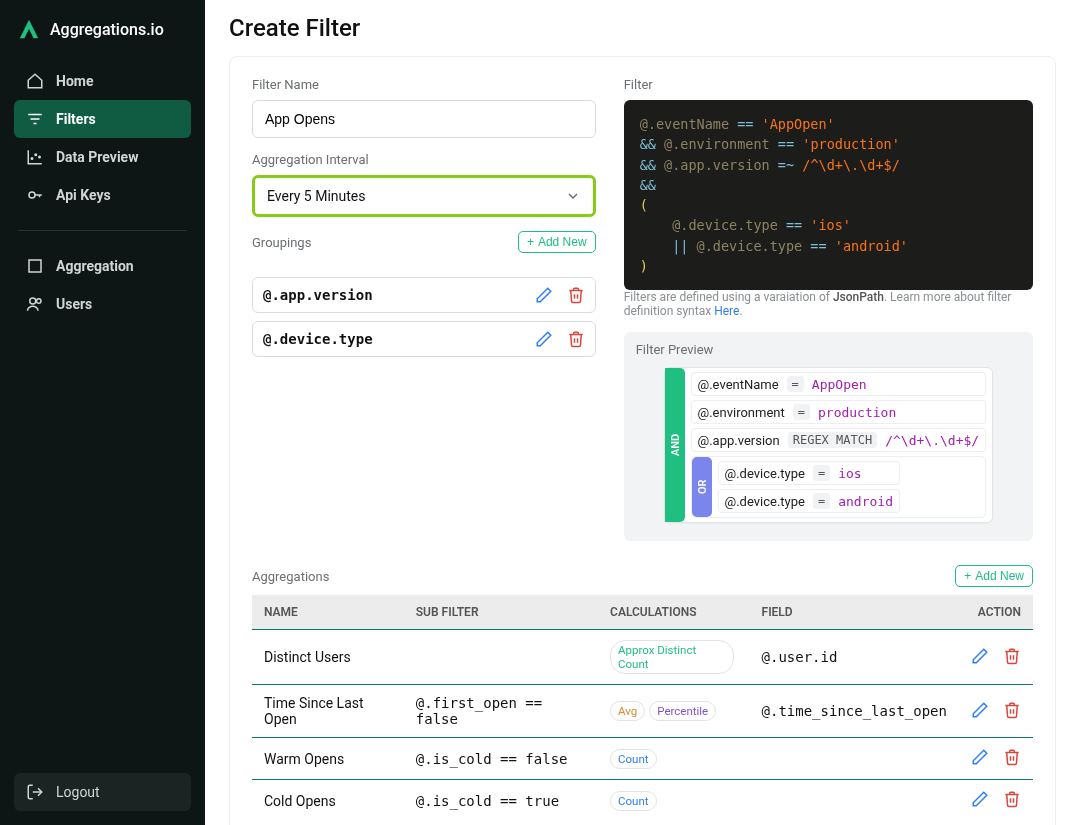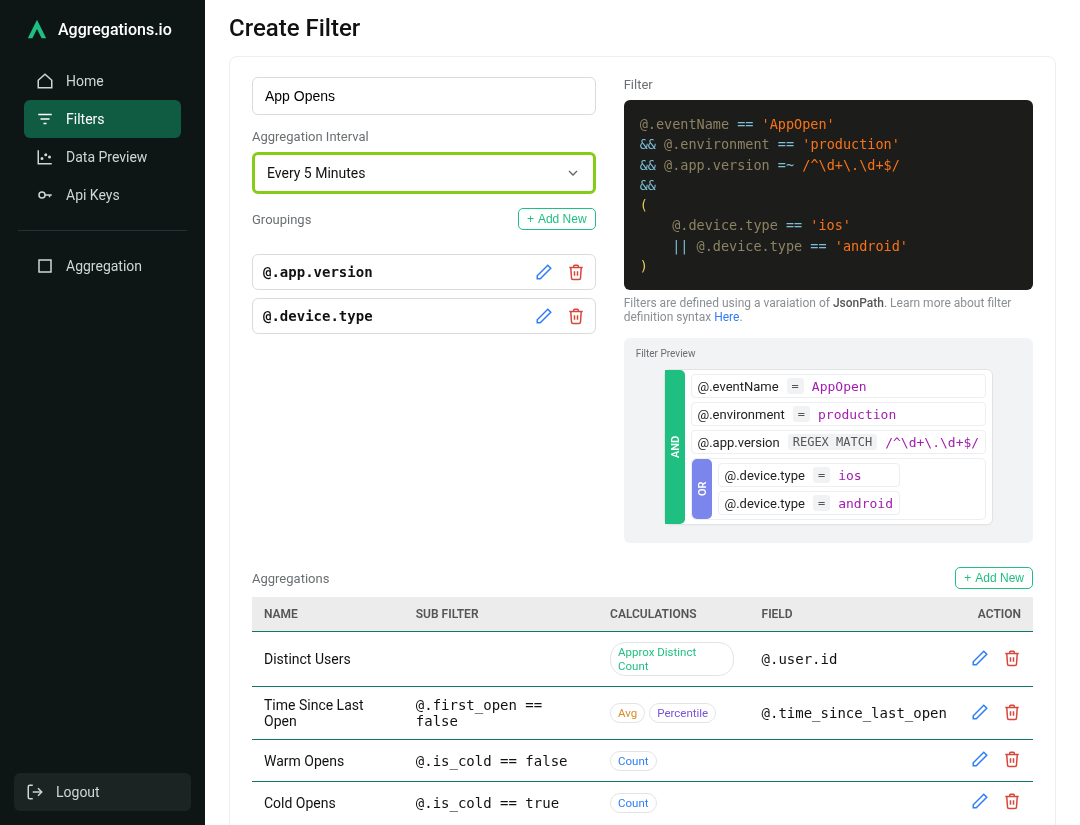--- a/index.html
+++ b/index.html
@@ -1,24 +1,24 @@
 <!DOCTYPE html>
 <html><head>
 <meta charset="utf-8">
 <style>
   * { box-sizing: border-box; margin: 0; padding: 0; }
   html, body { height: 100%; }
   body { font-family: -apple-system, BlinkMacSystemFont, "Segoe UI", Roboto, sans-serif; font-size: 14px; color: #111; background: #f7f7f8; }
   .app { display: flex; height: 100%; min-height: 825px; }
   
   .sidebar { width: 205px; background: #0d1615; color: #cfd6d4; display: flex; flex-direction: column; padding: 14px 0 14px 0; flex-shrink: 0; }
-  .brand { display: flex; align-items: center; gap: 10px; padding: 4px 18px 18px 18px; margin-left: 8px; }
+  .brand { display: flex; align-items: center; gap: 10px; padding: 4px 18px 18px 18px; }
   .brand-logo { width: 22px; height: 22px; color: #1fbf82; }
   .brand-name { color: #fff; font-size: 16px; font-weight: 500; }
-  .nav { padding: 4px 24px; }
+  .nav { padding: 4px 14px; font-weight: bold; }
   .nav-item { display: flex; align-items: center; gap: 12px; padding: 10px 12px; border-radius: 6px; color: #cfd6d4; cursor: pointer; font-size: 14px; }
   .nav-item.active { background: #0f5c42; color: #fff; }
   .nav-item .icon { width: 18px; height: 18px; display: inline-flex; align-items: center; justify-content: center; }
   .nav-divider { height: 1px; background: #233; margin: 12px 18px; }
   .spacer { flex: 1; }
   .logout { margin: 0 14px; padding: 10px 12px; border-radius: 6px; background: #1b2422; display: flex; align-items: center; gap: 12px; color: #cfd6d4; cursor: pointer; }
   
   .main { flex: 1; background: #fff; overflow: auto; }
   .page-title { font-size: 24px; font-weight: 500; padding: 14px 24px; }
   .panel { margin: 0 24px 24px 24px; background: #fff; border: 1px solid #eee; border-radius: 8px; padding: 20px 22px; }
@@ -34,26 +34,26 @@
   .group-actions { display: flex; gap: 14px; }
   .icon-btn { cursor: pointer; width: 18px; height: 18px; display: inline-flex; }
   .icon-edit { color: #2d7ef7; }
   .icon-trash { color: #d9463b; }
   
   .code-block { background: #1c1c1b; color: #cfd6d4; border-radius: 6px; padding: 14px 16px; font-family: "SFMono-Regular", Consolas, monospace; font-size: 13.5px; line-height: 1.5; white-space: pre; }
   .tok-path { color: #8d8362; }
   .tok-op { color: #7fbfd6; }
   .tok-str { color: #f97316; }
   .tok-brace { color: #e6c95c; }
-  .hint { color: #8a8f93; font-size: 12px; margin-top: 6px; }
+  .hint { color: #8a8f93; font-size: 12px; margin-top: 0; }
   .hint .link { color: #2d7ef7; cursor: pointer; }
   .hint .em { color: #555; font-weight: 500; }
   
   .preview-wrap { background: #f2f3f4; border-radius: 6px; padding: 10px 12px 18px 12px; margin-top: 14px; }
-  .preview-title { color: #6b6f72; font-size: 10px; margin-bottom: 10px; }
+  .preview-title { color: #6b6f72; font-size: 13px; margin-bottom: 10px; }
   .preview-card { background: #fff; border: 1px solid #e1e3e5; border-radius: 6px; display: flex; width: fit-content; margin: 0 auto; box-shadow: 0 1px 2px rgba(0,0,0,0.03); }
   .gutter { width: 20px; display: flex; align-items: center; justify-content: center; color: #fff; font-size: 11px; font-weight: 600; writing-mode: vertical-rl; transform: rotate(180deg); border-top-left-radius: 5px; border-bottom-left-radius: 5px; }
   .gutter.and { background: #1fbf82; }
   .gutter.or { background: #7b86ec; border-radius: 5px; }
   .cond-list { padding: 4px 6px; display: flex; flex-direction: column; gap: 4px; }
   .cond { display: flex; align-items: center; gap: 8px; font-size: 13px; padding: 3px 6px; border: 1px solid #edeeef; border-radius: 4px; }
   .cond .path { color: #222; }
   .cond .opbox { background: #f1f2f3; border-radius: 3px; padding: 1px 5px; font-family: "SFMono-Regular", Consolas, monospace; color: #555; font-size: 12px; }
   .cond .val { color: #a21caf; font-family: "SFMono-Regular", Consolas, monospace; }
   .inner-group { display: flex; border: 1px solid #edeeef; border-radius: 5px; }
@@ -135,20 +135,30 @@
         <span class="icon">
           <svg viewBox="0 0 24 24" width="18" height="18" fill="none" stroke="currentColor" stroke-width="2">
               <rect x="4" y="4" width="16" height="16"></rect>
               <line x1="8" y1="8" x2="8" y2="8"></line>
               <line x1="12" y1="8" x2="12" y2="8"></line>
               <line x1="8" y1="12" x2="8" y2="12"></line>
             </svg>
         </span>
         <span>Aggregation</span>
       </div>
+      <div class="nav-item">
+        <span class="icon">
+          <svg viewBox="0 0 24 24" width="18" height="18" fill="none" stroke="currentColor" stroke-width="2">
+              <circle cx="9" cy="8" r="4"></circle>
+              <path d="M2 21c0-4 4-6 7-6s7 2 7 6"></path>
+              <circle cx="17" cy="8" r="3"></circle>
+            </svg>
+        </span>
+        <span>Users</span>
+      </div>
     </nav>
     <div class="spacer"></div>
     <div class="logout">
       <span class="icon">
         <svg viewBox="0 0 24 24" width="18" height="18" fill="none" stroke="currentColor" stroke-width="2">
             <path d="M9 21H5a2 2 0 0 1-2-2V5a2 2 0 0 1 2-2h4"></path>
             <polyline points="16 17 21 12 16 7"></polyline>
             <line x1="21" y1="12" x2="9" y2="12"></line>
           </svg>
       </span>
@@ -156,20 +166,21 @@
     </div>
   </aside>
 
   <main class="main">
     <h1 class="page-title">Create Filter</h1>
 
     <div class="panel">
       <div class="two-col">
 
         <div class="left-col">
+          <label class="field-label">Filter Name</label>
           <input class="text-input" value="App Opens" style="">
 
           <div style="height:14px"></div>
           <label class="field-label">Aggregation Interval</label>
           <div class="select">
             <span>Every 5 Minutes</span>
             <span>
               <svg viewBox="0 0 24 24" width="16" height="16" fill="none" stroke="#666" stroke-width="2">
                   <polyline points="6 9 12 15 18 9"></polyline>
                 </svg>

